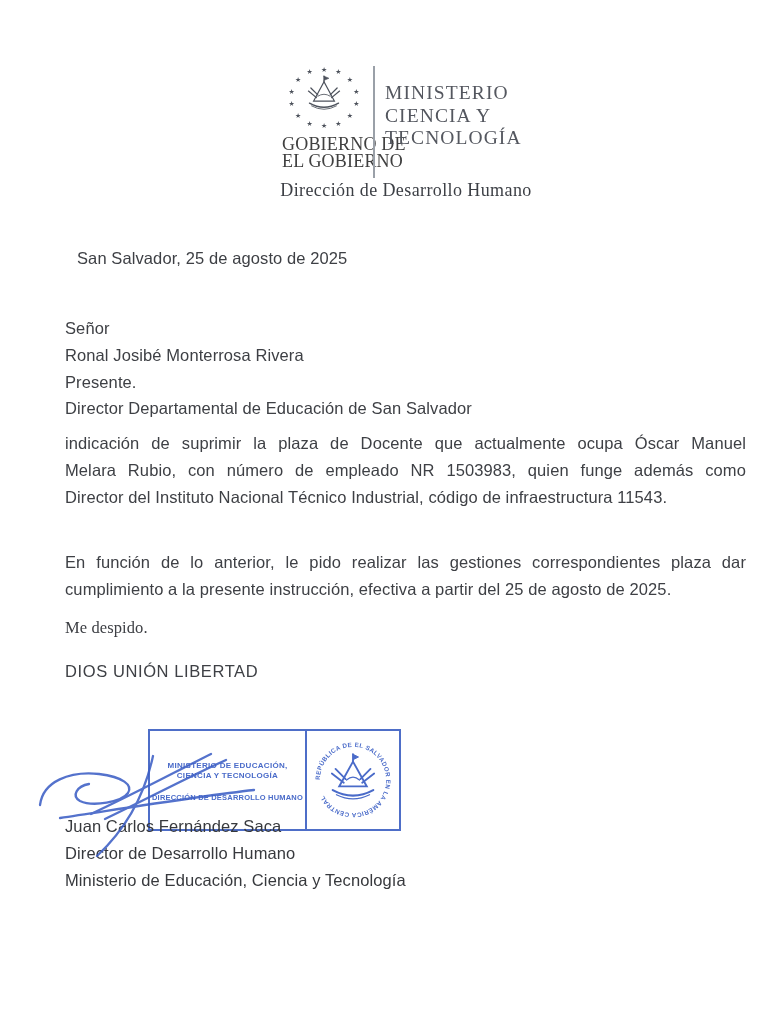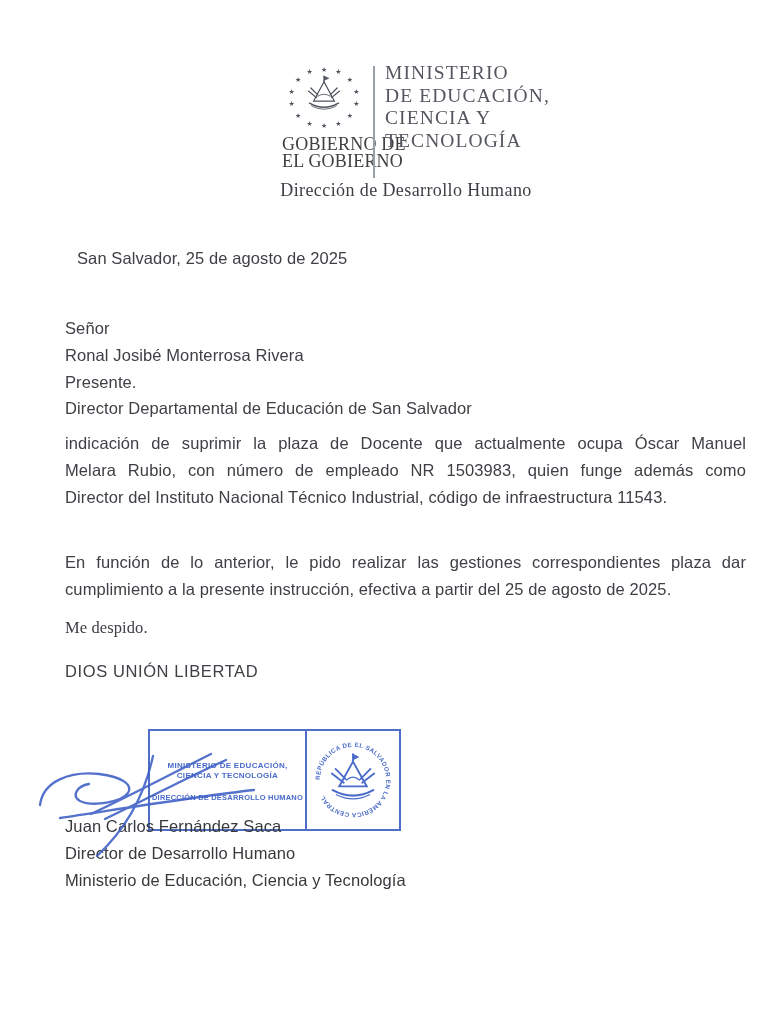--- a/index.html
+++ b/index.html
@@ -11,21 +11,21 @@
   .abs{position:absolute;}
   
   .logo-svg{left:286px;top:64px;width:76px;height:70px;}
   .gob-label{
     left:282px;top:136px;width:84px;text-align:center;
     font-family:"Liberation Serif", serif;font-size:18px;line-height:16.5px;
     color:#404040;letter-spacing:.2px;white-space:nowrap;
   }
   .header-divider{left:373px;top:66px;width:2px;height:112px;background:#9aa0a8;}
   .ministry-title{
-    left:385px;top:62px;width:220px;
+    left:385px;top:82px;width:220px;
     font-family:"Liberation Serif", serif;font-size:19.5px;line-height:22.5px;
     color:#54575f;letter-spacing:1.1px;white-space:nowrap;
   }
   .dept-subtitle{
     left:406px;top:180px;transform:translateX(-50%);
     font-family:"Liberation Serif", serif;font-size:18px;color:#3c3f45;
     letter-spacing:.4px;white-space:nowrap;
   }
   
   .body-text{font-size:16.5px;line-height:26.8px;letter-spacing:.1px;color:#3e4045;}
@@ -90,21 +90,20 @@
 
     <div class="abs gob-label">
       <div>GOBIERNO DE</div>
       <div>EL GOBIERNO</div>
     </div>
 
     <div class="abs header-divider"></div>
 
     <div class="abs ministry-title">
       <div>MINISTERIO</div>
-      <div>DE EDUCACIÓN,</div>
       <div>CIENCIA Y</div>
       <div>TECNOLOGÍA</div>
     </div>
 
     <div class="abs dept-subtitle">Dirección de Desarrollo Humano</div>
   </div>
 
   <div class="abs col body-text date-line">San Salvador, 25 de agosto de 2025</div>
 
   <div class="abs col body-text recipient">

